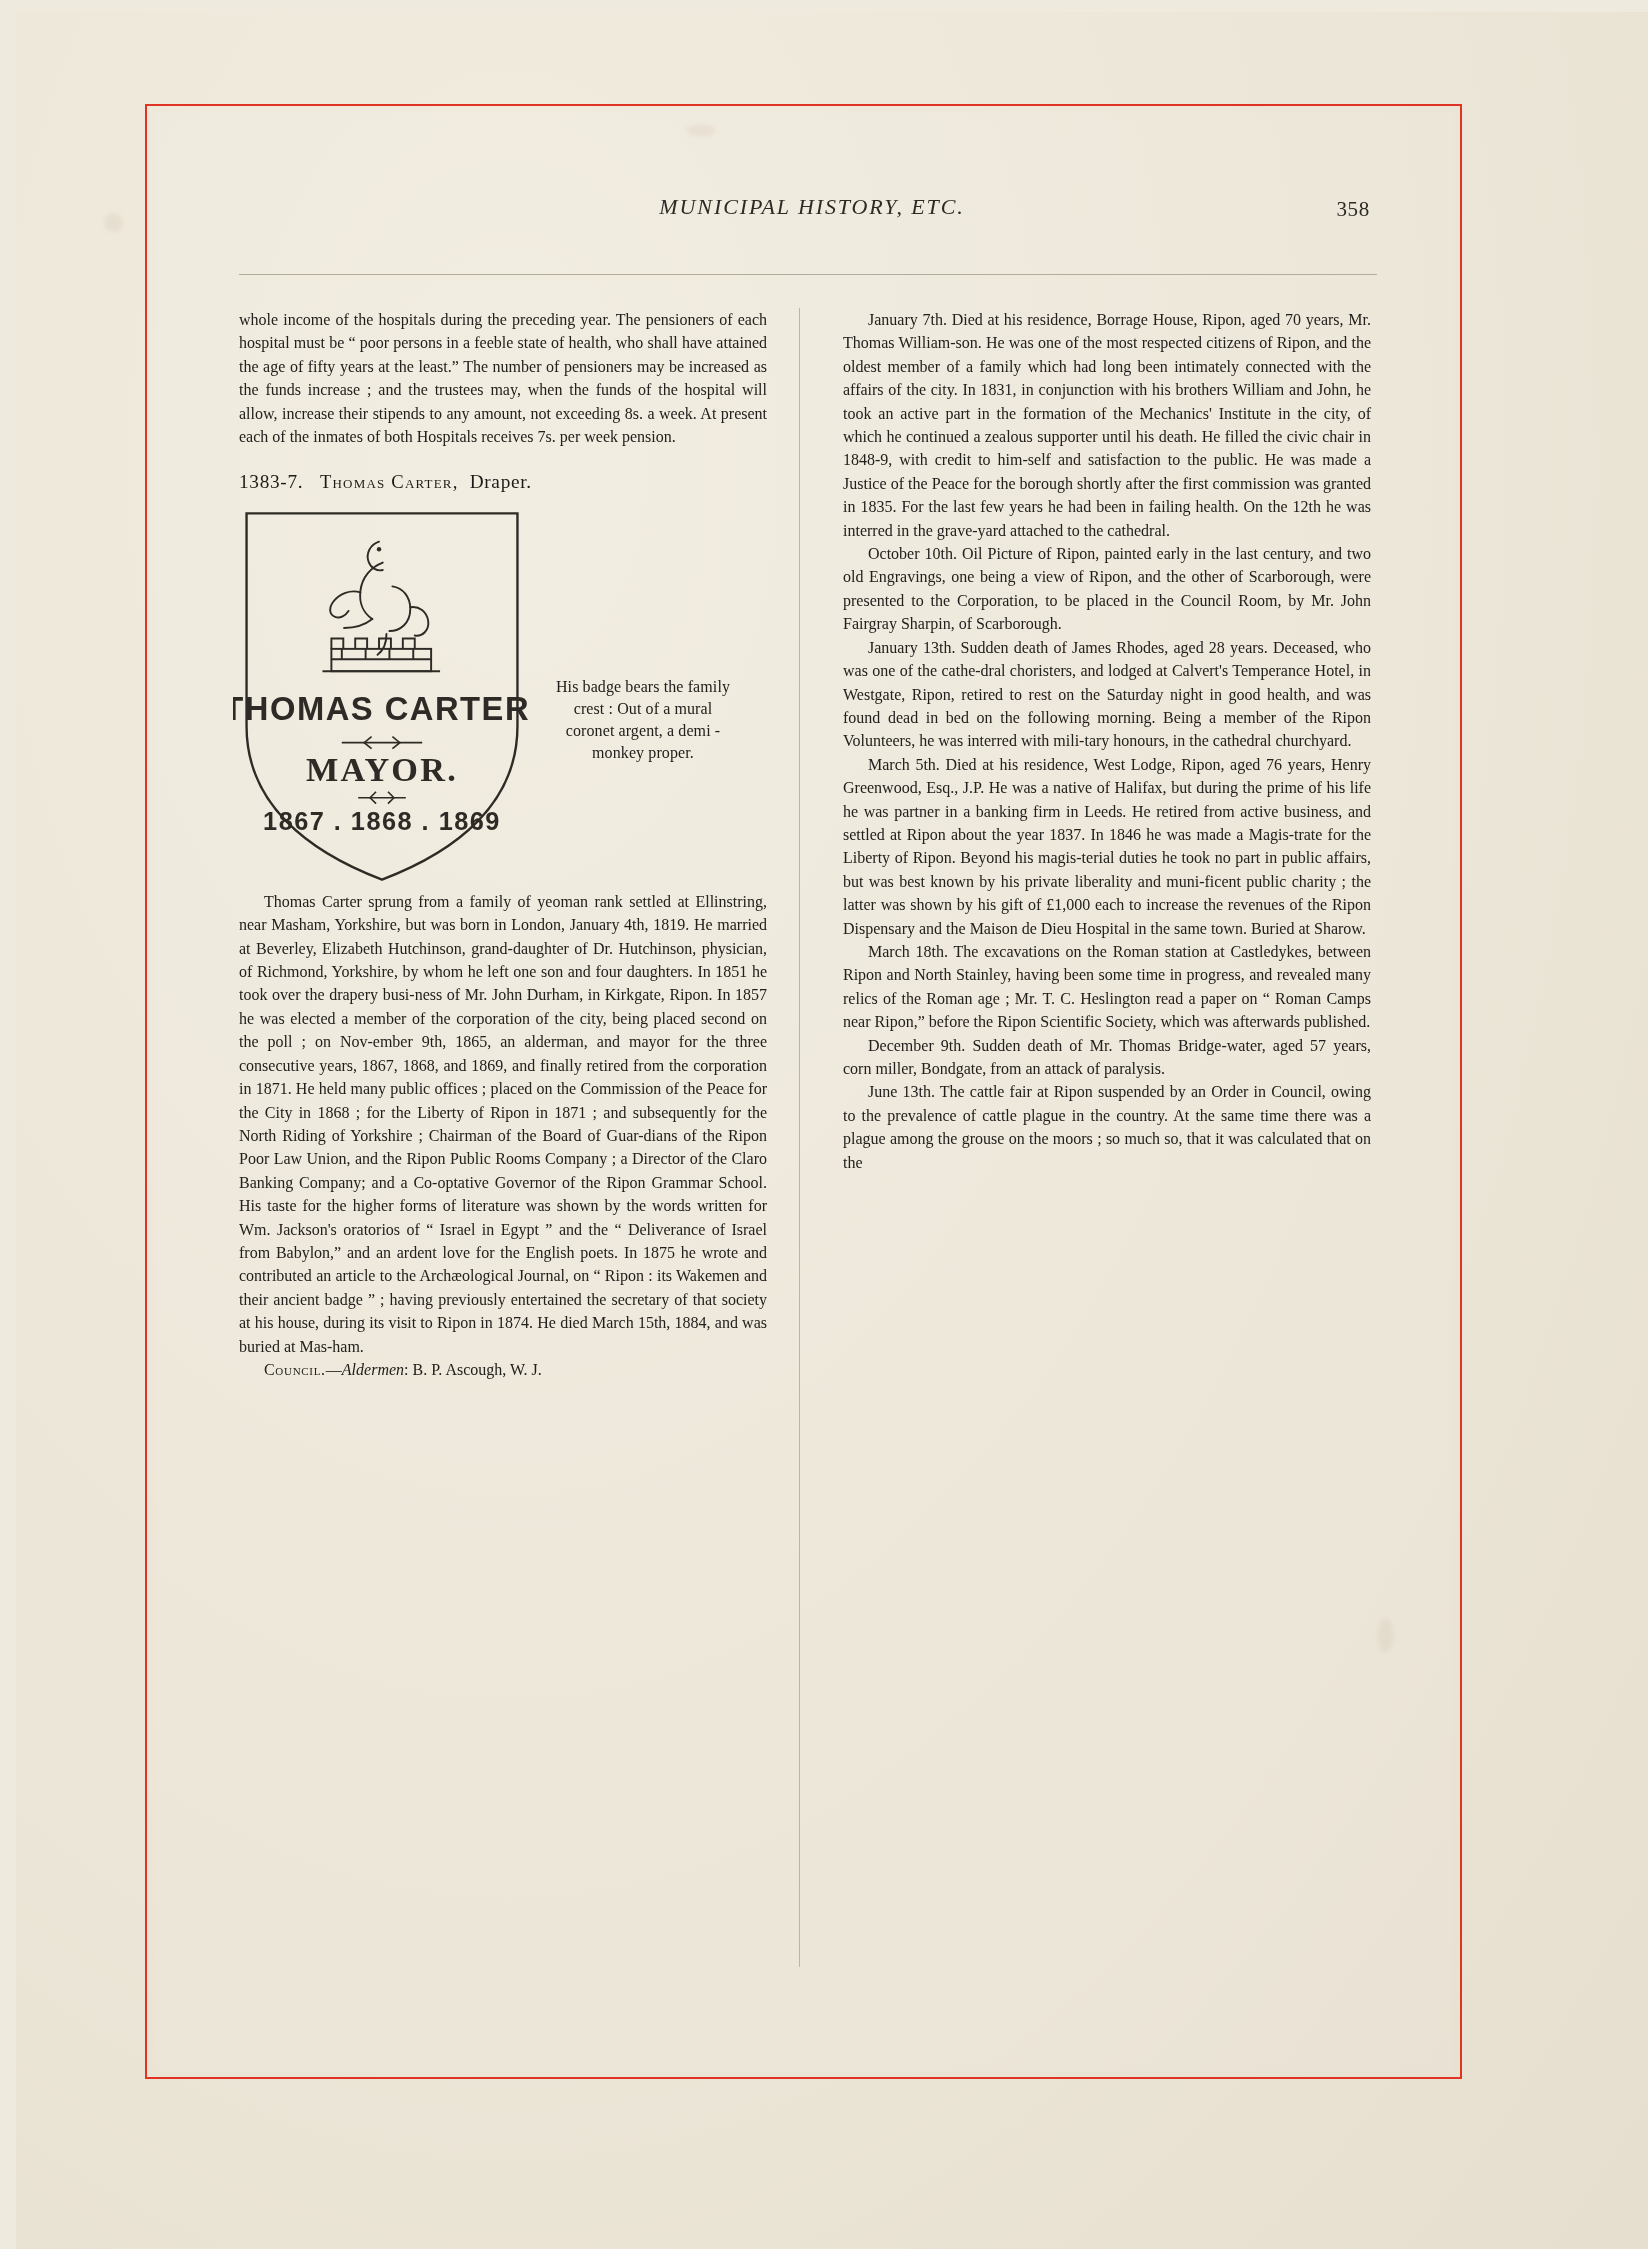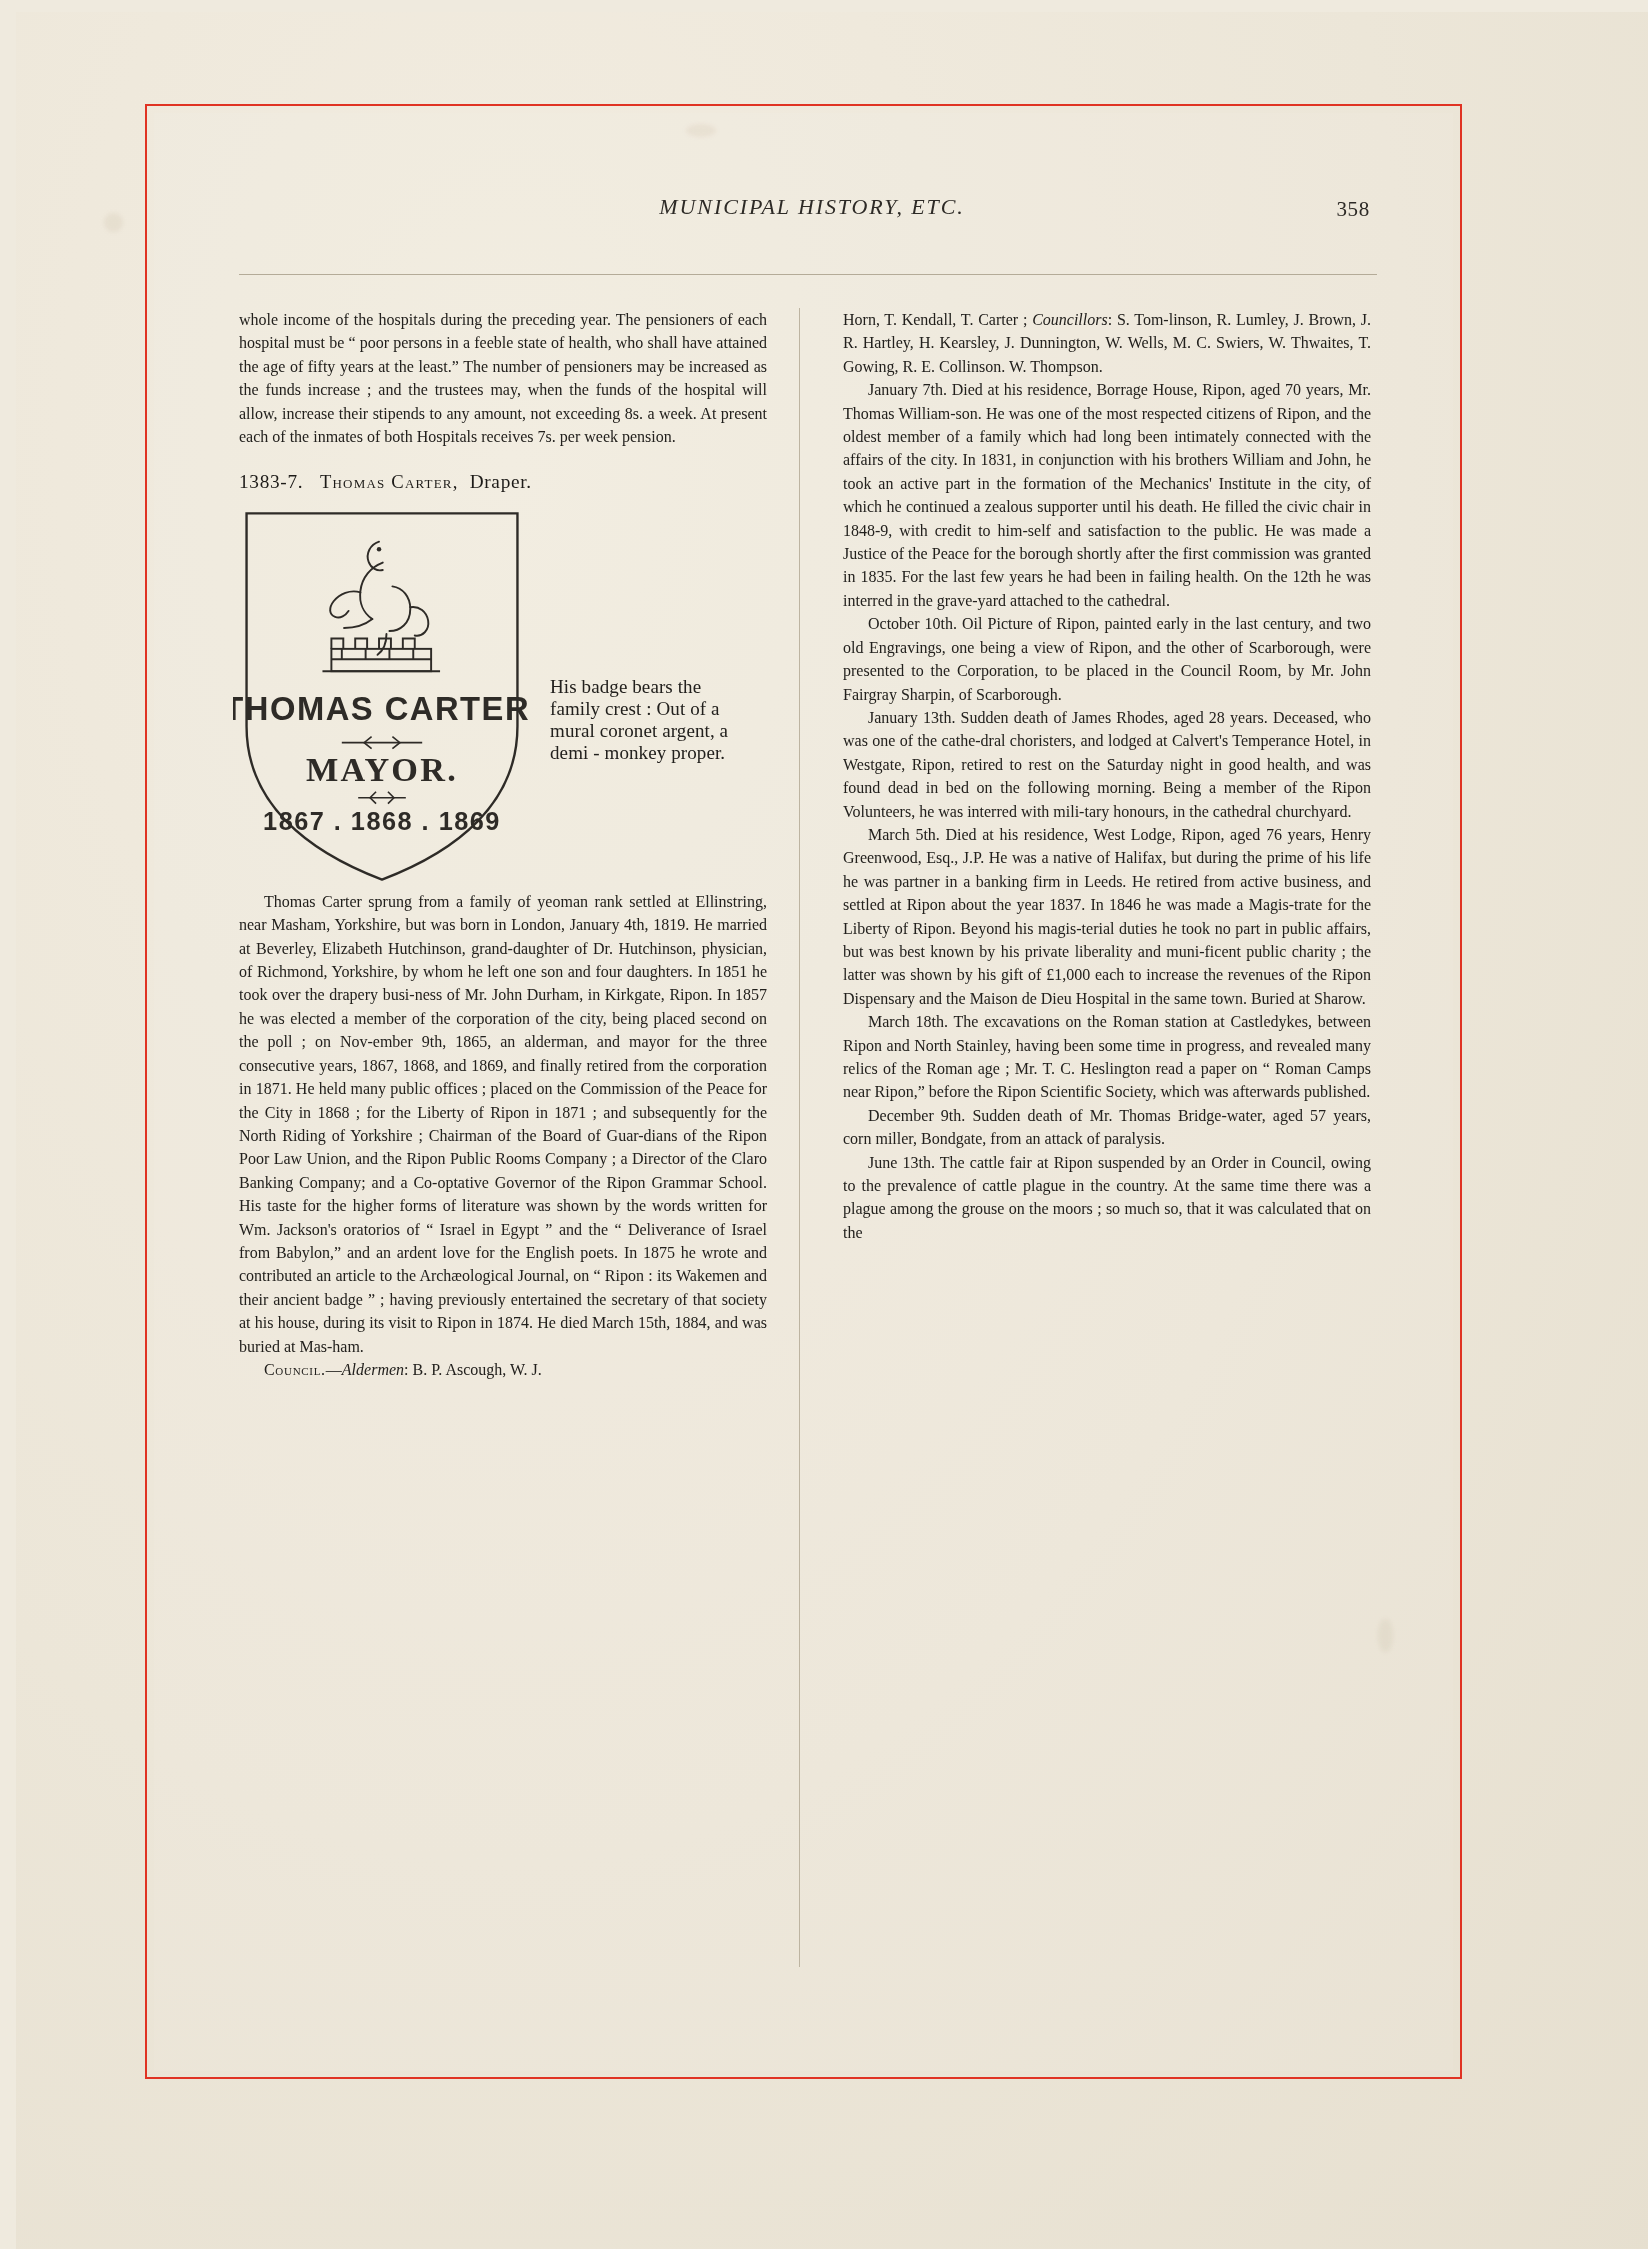--- a/index.html
+++ b/index.html
@@ -121,24 +121,24 @@
     left: -6px;
     top: 0;
     width: 298px;
     height: 387px;
   }
   .badgetext {
     position: absolute;
     left: 311px;
     top: 173px;
     width: 186px;
-    font-size: 19px;
+    font-size: 16px;
     line-height: 22px;
     color: #22201d;
-    text-align: left;
+    text-align: center;
   }
   .caption-note { letter-spacing: 0.1px; }
 
   .smallcaps {
     font-variant: small-caps;
     letter-spacing: 0.7px;
   }
   i { font-style: italic; }
 
   .council-line { text-indent: 25px; }
@@ -227,24 +227,20 @@
     </div>
 
     <p class="ind">Thomas Carter sprung from a family of yeoman rank settled at Ellinstring, near Masham, Yorkshire, but was born in London, January 4th, 1819.   He married at Beverley, Elizabeth Hutchinson, grand-daughter of Dr. Hutchinson, physician, of Richmond, Yorkshire, by whom he left one son and four daughters.   In 1851 he took over the drapery busi-ness of Mr. John Durham, in Kirkgate, Ripon.   In 1857 he was elected a member of the corporation of the city, being placed second on the poll ; on Nov-ember 9th, 1865, an alderman, and mayor for the three consecutive years, 1867, 1868, and 1869, and finally retired from the corporation in 1871.   He held many public offices ; placed on the Commission of the Peace for the City in 1868 ; for the Liberty of Ripon in 1871 ; and subsequently for the North Riding of Yorkshire ; Chairman of the Board of Guar-dians of the Ripon Poor Law Union, and the Ripon Public Rooms Company ; a Director of the Claro Banking Company; and a Co-optative Governor of the Ripon Grammar School.   His taste for the higher forms of literature was shown by the words written for Wm. Jackson's oratorios of “ Israel in Egypt ” and the “ Deliverance of Israel from Babylon,” and an ardent love for the English poets.   In 1875 he wrote and contributed an article to the Archæological Journal, on “ Ripon : its Wakemen and their ancient badge ” ; having previously entertained the secretary of that society at his house, during its visit to Ripon in 1874. He died March 15th, 1884, and was buried at Mas-ham.</p>
 
     <p class="council-line">
       <span class="smallcaps">Council.</span><span>—</span><i class="">Aldermen</i><span>: B. P. Ascough, W. J.</span>
     </p>
   </div>
 
   <div class="col right">
-    <p>
-      <span>Horn, T. Kendall, T. Carter ;</span>
-      <i>Councillors</i><span>: S. Tom-linson, R. Lumley, J. Brown, J. R. Hartley, H. Kearsley, J. Dunnington, W. Wells, M. C. Swiers, W. Thwaites, T. Gowing, R. E. Collinson. W. Thompson.</span>
-    </p>
     <p class="ind">January 7th.   Died at his residence, Borrage House, Ripon, aged 70 years, Mr. Thomas William-son.   He was one of the most respected citizens of Ripon, and the oldest member of a family which had long been intimately connected with the affairs of the city.   In 1831, in conjunction with his brothers William and John, he took an active part in the formation of the Mechanics' Institute in the city, of which he continued a zealous supporter until his death. He filled the civic chair in 1848-9, with credit to him-self and satisfaction to the public.   He was made a Justice of the Peace for the borough shortly after the first commission was granted in 1835.   For the last few years he had been in failing health.   On the 12th he was interred in the grave-yard attached to the cathedral.</p>
     <p class="ind">October 10th.   Oil Picture of Ripon, painted early in the last century, and two old Engravings, one being a view of Ripon, and the other of Scarborough, were presented to the Corporation, to be placed in the Council Room, by Mr. John Fairgray Sharpin, of Scarborough.</p>
     <p class="ind">January 13th.   Sudden death of James Rhodes, aged 28 years.   Deceased, who was one of the cathe-dral choristers, and lodged at Calvert's Temperance Hotel, in Westgate, Ripon, retired to rest on the Saturday night in good health, and was found dead in bed on the following morning.   Being a member of the Ripon Volunteers, he was interred with mili-tary honours, in the cathedral churchyard.</p>
     <p class="ind">March 5th.   Died at his residence, West Lodge, Ripon, aged 76 years, Henry Greenwood, Esq., J.P. He was a native of Halifax, but during the prime of his life he was partner in a banking firm in Leeds. He retired from active business, and settled at Ripon about the year 1837.   In 1846 he was made a Magis-trate for the Liberty of Ripon.   Beyond his magis-terial duties he took no part in public affairs, but was best known by his private liberality and muni-ficent public charity ; the latter was shown by his gift of £1,000 each to increase the revenues of the Ripon Dispensary and the Maison de Dieu Hospital in the same town.   Buried at Sharow.</p>
     <p class="ind">March 18th.   The excavations on the Roman station at Castledykes, between Ripon and North Stainley, having been some time in progress, and revealed many relics of the Roman age ; Mr. T. C. Heslington read a paper on “ Roman Camps near Ripon,” before the Ripon Scientific Society, which was afterwards published.</p>
     <p class="ind">December 9th.   Sudden death of Mr. Thomas Bridge-water, aged 57 years, corn miller, Bondgate, from an attack of paralysis.</p>
     <p class="ind">June 13th.   The cattle fair at Ripon suspended by an Order in Council, owing to the prevalence of cattle plague in the country.   At the same time there was a plague among the grouse on the moors ; so much so, that it was calculated that on the</p>
   </div>
 
 </div>

